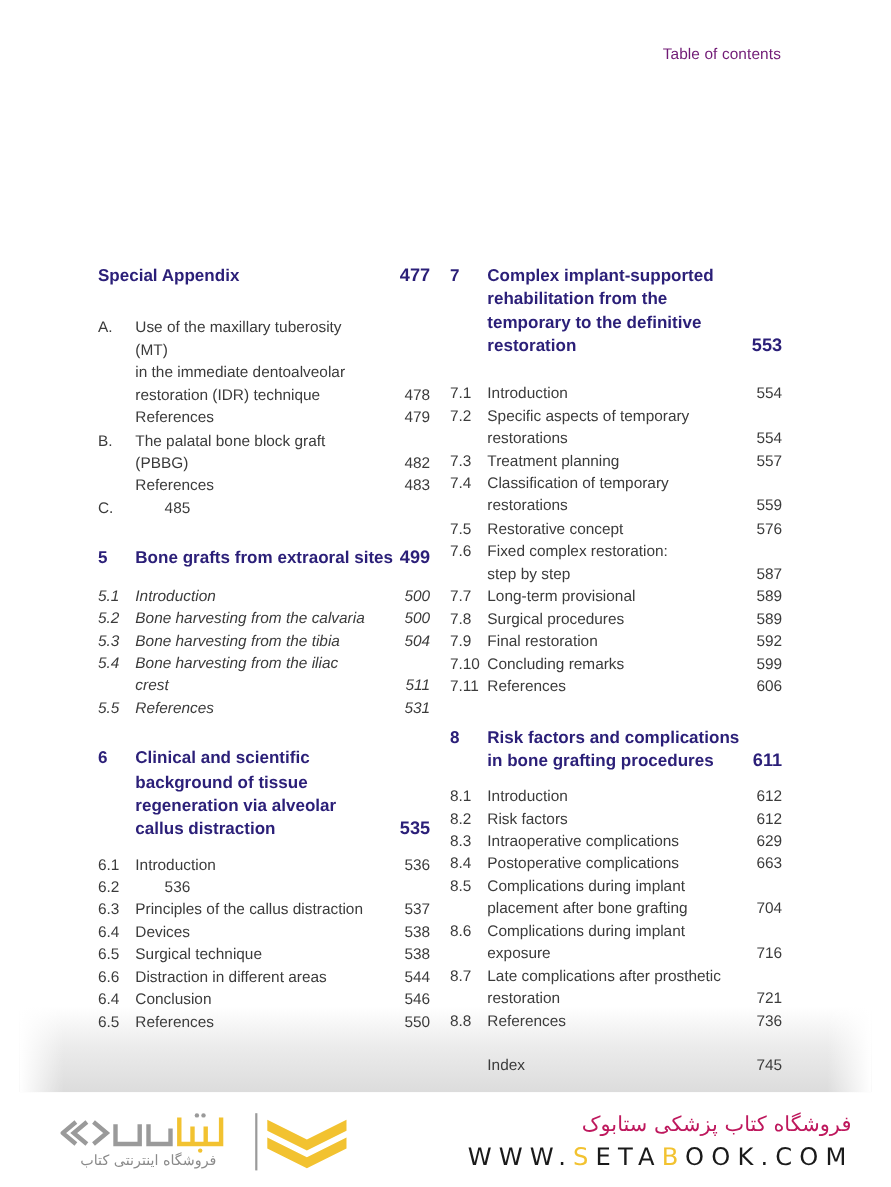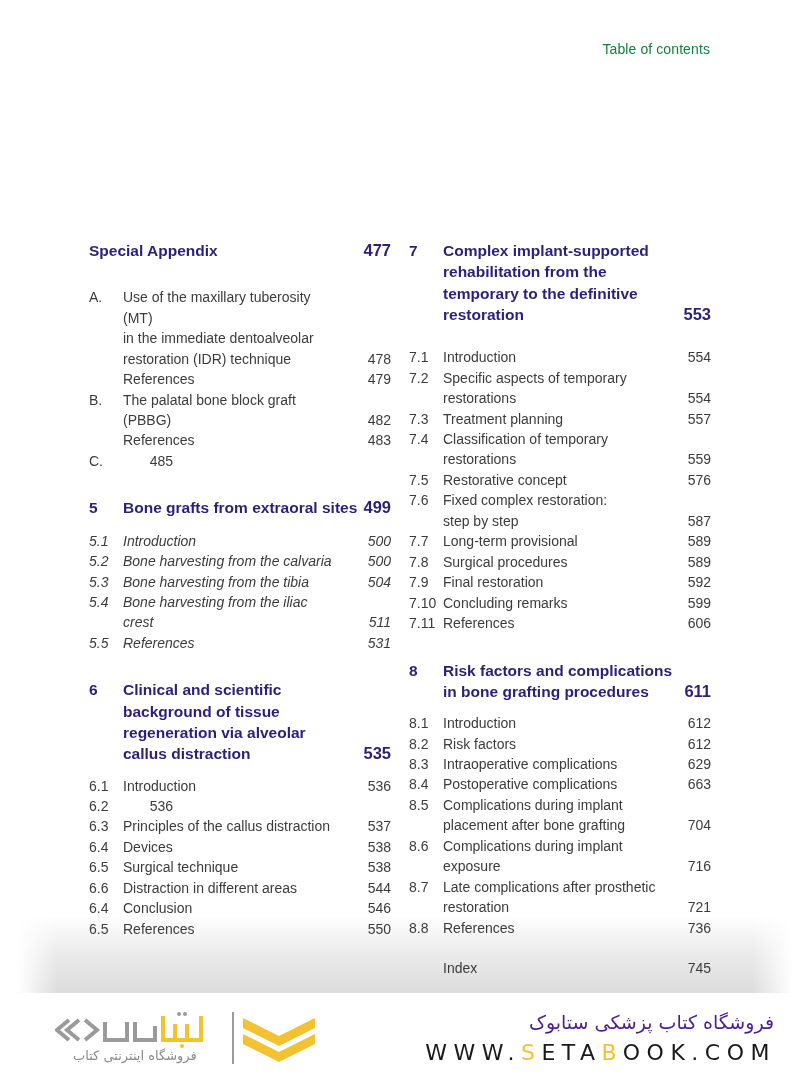--- a/index.html
+++ b/index.html
@@ -1,21 +1,21 @@
 <!DOCTYPE html>
 <html><head>
 <meta charset="utf-8">
 <style>
   * { margin: 0; padding: 0; box-sizing: border-box; }
   html, body { width: 810px; height: 1079px; background: #ffffff; overflow: hidden; }
   body { position: relative; font-family: "Liberation Sans", sans-serif; color: #3b3b3b; }
 
   .running-head {
     position: absolute; top: 41px; right: 100px;
-    font-size: 14px; color: #15803d; letter-spacing: 0.1px;
+    font-size: 14px; color: #701a75; letter-spacing: 0.1px;
   }
 
   .page-shade {
     position: absolute; left: 18px; top: 915px; width: 774px; height: 78px;
     background: linear-gradient(to bottom, rgba(255,255,255,0) 0%, #ececec 45%, #dcdcdc 100%);
   }
   .page-shade::before, .page-shade::after {
     content: ""; position: absolute; top: 0; bottom: 0; width: 40px;
   }
   .page-shade::before { left: 0; background: linear-gradient(to right, #ffffff, rgba(255,255,255,0)); }
@@ -46,21 +46,21 @@
 
   
   .banner { position: absolute; left: 0; top: 993px; width: 810px; height: 86px; background: #ffffff; }
   .logo { position: absolute; left: 55px; top: 15px; width: 260px; height: 62px; }
   .logo-divider { position: absolute; left: 177px; top: 4px; width: 1.5px; height: 52px; background: #9a9a9a; }
   .logo-sub {
     position: absolute; left: 18px; top: 40px; font-size: 13px; color: #8a8a8a; direction: rtl;
     font-family: "DejaVu Sans", sans-serif;
   }
   .shop-title {
-    position: absolute; right: 36px; top: 18px; font-size: 19px; color: #4c1d95; direction: rtl;
+    position: absolute; right: 36px; top: 18px; font-size: 19px; color: #be185d; direction: rtl;
     font-family: "DejaVu Sans", sans-serif;
   }
   .shop-url {
     position: absolute; right: 34px; top: 47px; font-size: 22px; letter-spacing: 6.5px; color: #1a1a1a;
     font-family: "DejaVu Sans", sans-serif;
   }
   .shop-url .hl { color: #f2c230; }
 </style>
 </head>
 <body>

